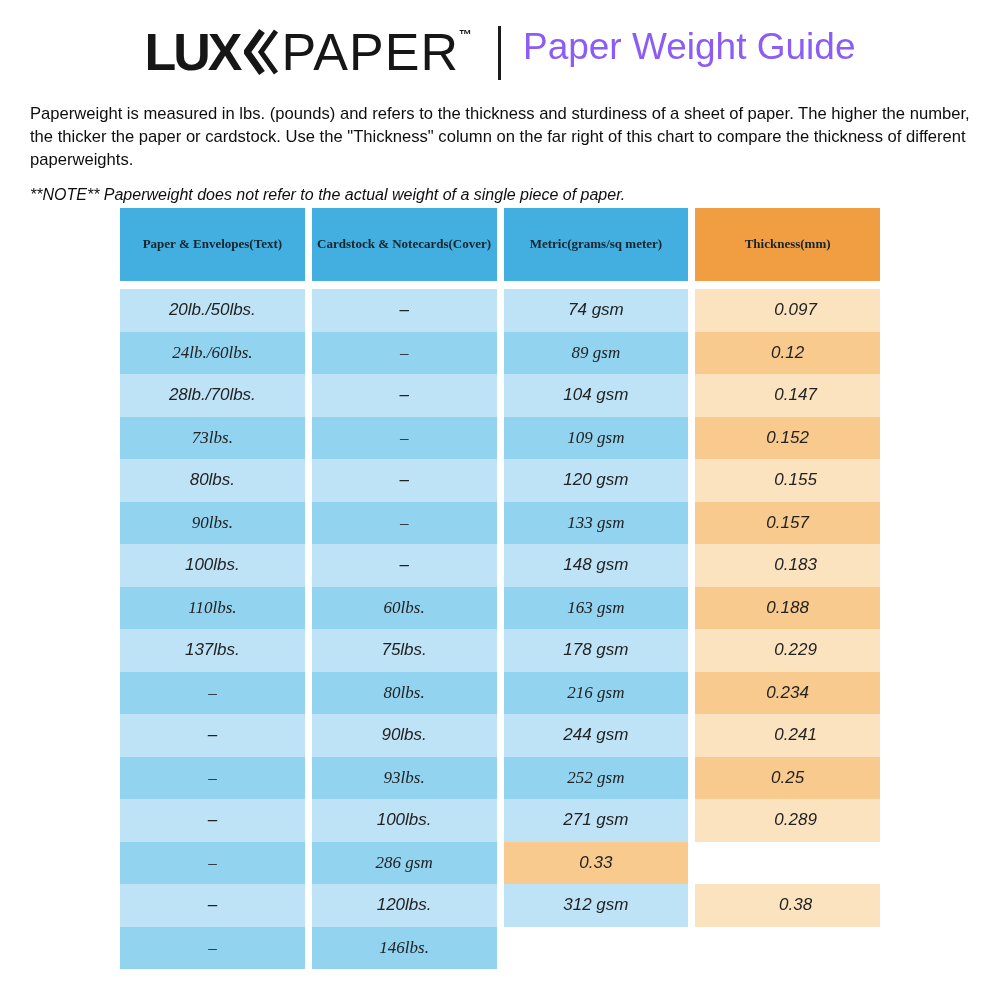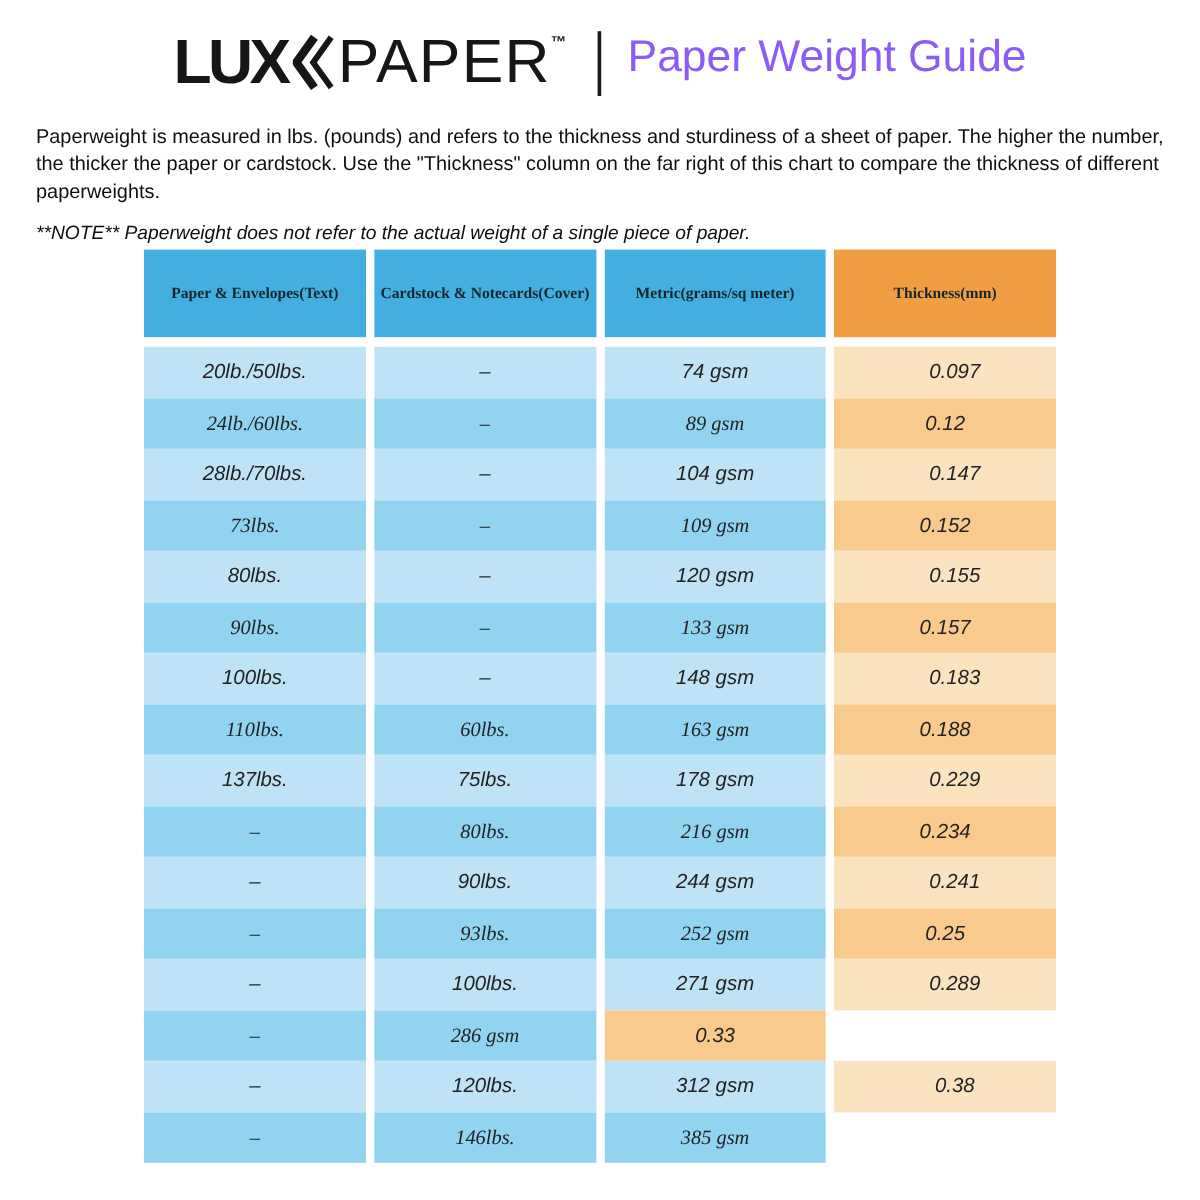--- a/index.html
+++ b/index.html
@@ -233,18 +233,17 @@
         </div>
         <div class="trow light">
           <div class="tcell blue">–</div>
           <div class="tcell blue">120lbs.</div>
           <div class="tcell blue">312 gsm</div>
           <div class="tcell orange">0.38</div>
         </div>
         <div class="trow dark">
           <div class="tcell blue">–</div>
           <div class="tcell blue">146lbs.</div>
-          <div class="tcell blue">385 gsm</div>
         </div>
       </div>
   </div>
 
 </div>
 
 </body></html>

